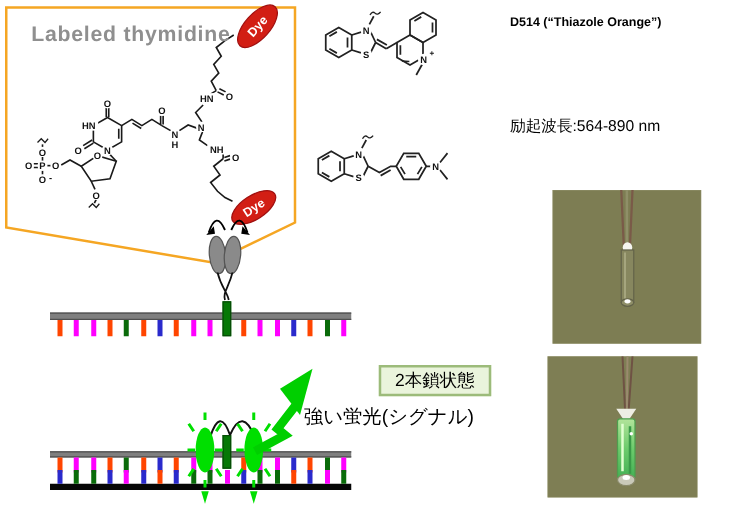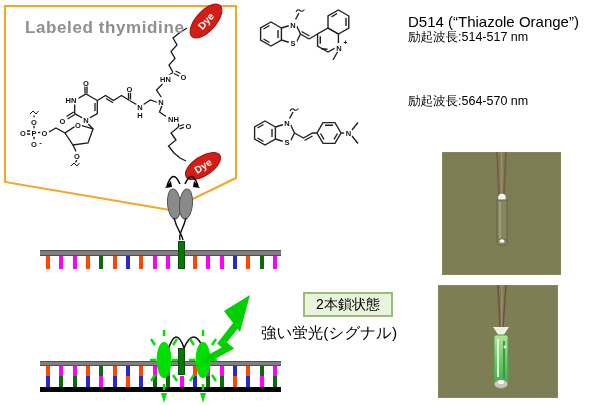--- a/index.html
+++ b/index.html
@@ -1,21 +1,21 @@
 <!DOCTYPE html>
 <html><head>
 <meta charset="utf-8">
 <style>
   html,body{margin:0;padding:0;background:#fff;}
   .stage{position:relative;width:600px;height:405px;background:#ffffff;
          font-family:"Liberation Sans",sans-serif;overflow:hidden;}
   .abs{position:absolute;}
   svg text{font-family:"Liberation Sans",sans-serif;}
   .callout-label{color:#8f8f8f;font-size:17px;font-weight:bold;letter-spacing:.6px;}
-  .dye-name{font-size:15px;font-weight:normal;color:#000;white-space:nowrap;}
+  .dye-name{font-size:10px;font-weight:bold;color:#000;white-space:nowrap;}
   .dye-line{font-size:12.5px;color:#000;line-height:15px;white-space:nowrap;}
   .state-box{position:absolute;display:flex;align-items:center;justify-content:center;
              font-size:14px;color:#000;white-space:nowrap;}
   #single-state{left:301px;top:174px;width:85px;height:22px;border:2px solid #4472C4;background:#fff;}
   #double-state{left:303px;top:292px;width:86px;height:21px;border:2px solid #9CBB7A;background:#EAF4DC;}
   .signal{font-size:15.5px;color:#000;white-space:nowrap;}
   .bar{position:absolute;background:#7F7F7F;border-top:1px solid #4f4f4f;border-bottom:1px solid #4f4f4f;}
   .black-bar{position:absolute;background:#060606;}
   .ticks{position:absolute;}
   .tick{position:absolute;width:4px;}
@@ -170,28 +170,27 @@
     </g>
     <g font-size="7.5" font-weight="bold" fill="#111" text-anchor="middle">
       <text x="41" y="36">N</text>
       <text x="41" y="55">S</text>
       <text x="102.5" y="46">N</text>
     </g>
   </svg>
 
   <div class="abs" style="left:408px;top:13px">
     <div class="dye-name">D514 (“Thiazole Orange”)</div>
-    <div class="dye-line">励起波長:514-517 nm</div>
   </div>
   <div class="abs" style="left:408px;top:94px">
-    <div class="dye-line">励起波長:564-570 nm</div>
+    <div class="dye-line">励起波長:564-890 nm</div>
   </div>
 
   <div class="state-box" id="double-state" style="z-index:5">2本鎖状態</div>
-  <div class="abs signal" style="left:261px;top:323px;z-index:5">強い蛍光(シグナル)</div>
+  <div class="abs signal" style="left:243px;top:323px;z-index:5">強い蛍光(シグナル)</div>
 
   <div class="bar" style="left:40px;top:250px;width:241px;height:4px;z-index:1"></div>
   <div class="ticks" id="single-ticks" style="left:46px;top:241px;width:240px;height:28px;z-index:2">
       <div class="tick" style="left: 0px; background: rgb(255, 69, 0); top: 15px; height: 13px;"></div>
       <div class="tick" style="left: 13.35px; background: rgb(255, 0, 255); top: 15px; height: 13px;"></div>
       <div class="tick" style="left: 26.7px; background: rgb(255, 0, 255); top: 15px; height: 13px;"></div>
       <div class="tick" style="left: 40.05px; background: rgb(255, 69, 0); top: 15px; height: 13px;"></div>
       <div class="tick" style="left: 53.4px; background: rgb(10, 107, 10); top: 15px; height: 13px;"></div>
       <div class="tick" style="left: 66.75px; background: rgb(255, 69, 0); top: 15px; height: 13px;"></div>
       <div class="tick" style="left: 80.1px; background: rgb(42, 42, 204); top: 15px; height: 13px;"></div>

